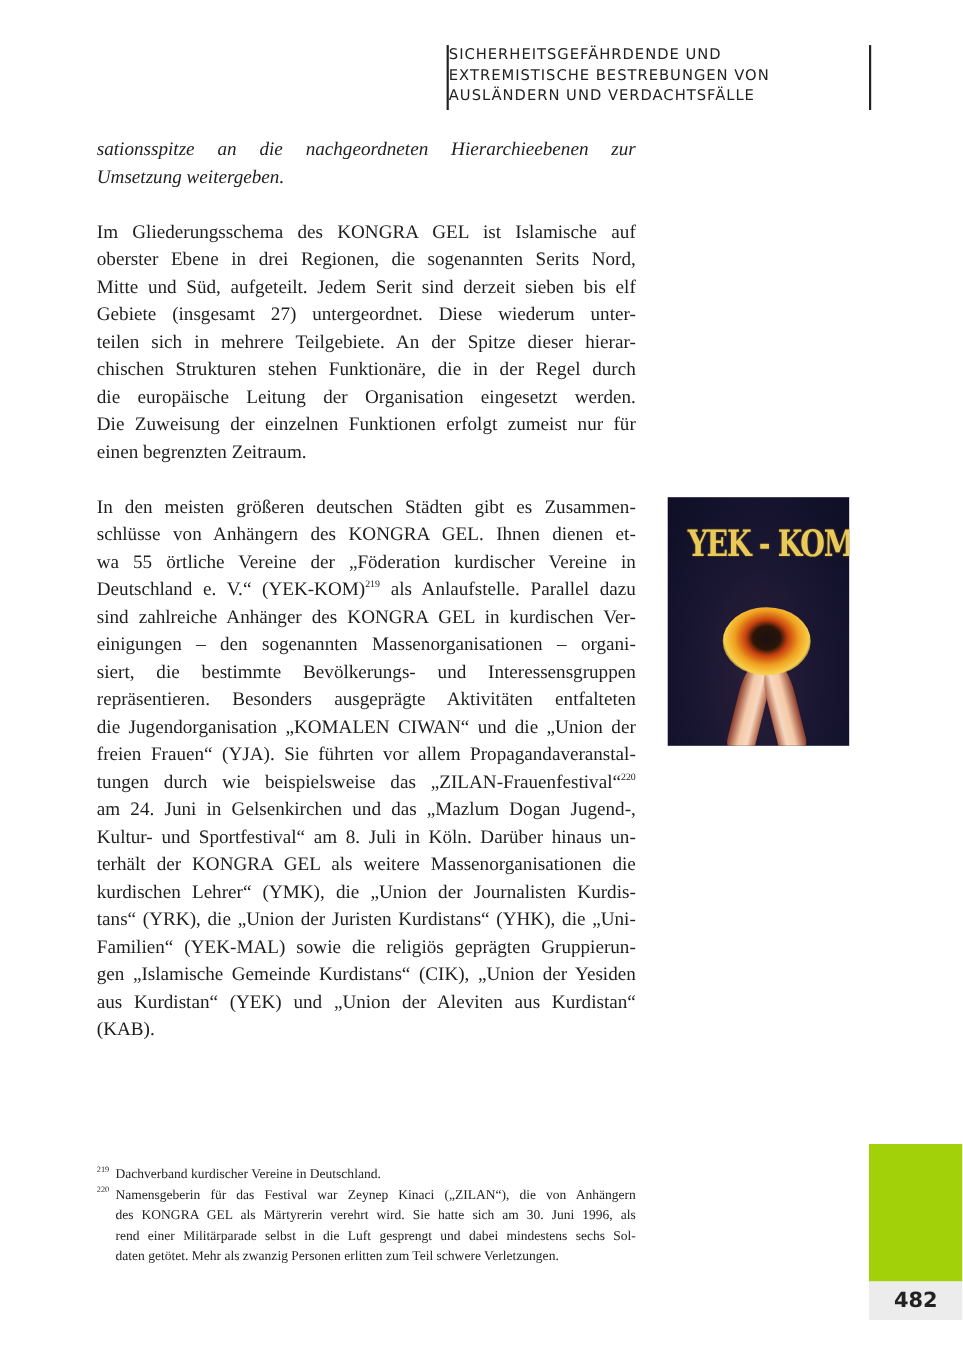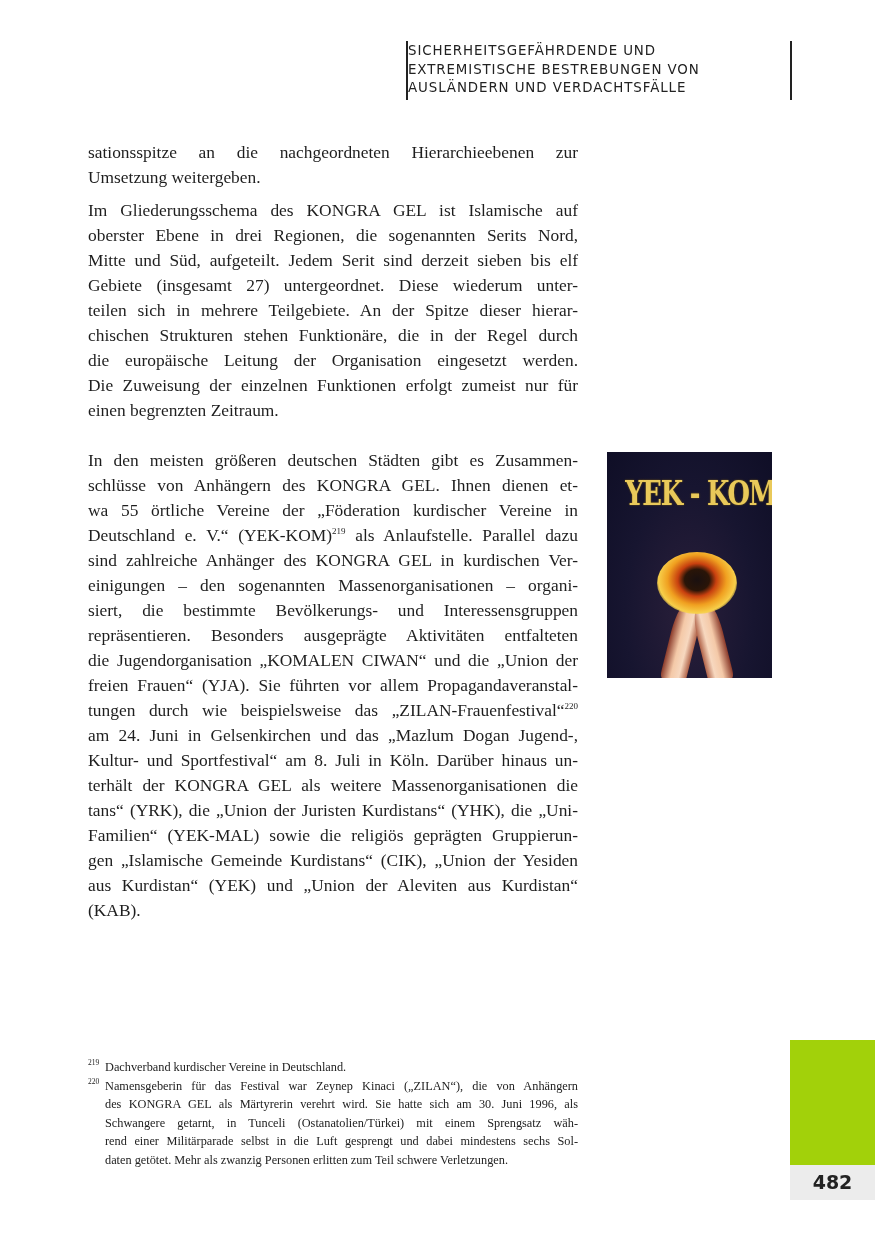--- a/index.html
+++ b/index.html
@@ -9,21 +9,21 @@
   .header-rule.left { left: 406px; }
   .header-rule.right { left: 790px; }
   .running-header { position: absolute; top: 42px; left: 408px; width: 380px; text-align: left; font-family: "DejaVu Sans", "Liberation Sans", sans-serif; font-size: 13.4px; letter-spacing: 0.9px; line-height: 18.5px; color: #222; }
   .running-header div { white-space: nowrap; }
 
   .body-text { position: absolute; left: 88px; width: 490px; font-family: "Liberation Serif", "DejaVu Serif", serif; font-size: 17.4px; line-height: 25px; color: #1e1e1e; }
   .line { display: block; text-align: justify; text-align-last: justify; white-space: nowrap; }
   .line.last { text-align-last: left; }
   sup { font-size: 9px; line-height: 0; vertical-align: 7px; }
 
-  .p1 { top: 140px; }
+  .p1 { top: 123px; font-style: italic; }
   .p2 { top: 198px; }
   .p3 { top: 448px; }
 
   .figure { position: absolute; left: 607px; top: 452px; width: 165px; height: 226px; background: radial-gradient(ellipse at 50% 70%, #2a1f3a 0%, #171530 55%, #0f0e26 100%); overflow: hidden; }
   .figure .fig-title { position: absolute; top: 22px; left: 0; width: 100%; text-align: center; font-family: "DejaVu Serif", serif; font-weight: bold; font-size: 33px; letter-spacing: -1.5px; color: #e9c95a; text-shadow: 0 0 2px #8a6a10; transform: scaleX(0.78); transform-origin: center; white-space: nowrap; }
   .figure .flower { position: absolute; left: 50px; top: 100px; width: 80px; height: 62px; border-radius: 50%; background: radial-gradient(ellipse at 50% 45%, #1a1010 0%, #2a1508 22%, #c8400f 34%, #f0a020 52%, #f7cf4a 68%, rgba(247,207,74,0) 78%); }
   .figure .hand-l { position: absolute; left: 62px; top: 150px; width: 26px; height: 80px; border-radius: 40% 40% 10% 10%; background: linear-gradient(90deg, #8a3a2a, #f4c9a8 40%, #f7d8bf 70%, #b06248); transform: rotate(14deg); }
   .figure .hand-r { position: absolute; left: 92px; top: 150px; width: 26px; height: 80px; border-radius: 40% 40% 10% 10%; background: linear-gradient(90deg, #b06248, #f7d8bf 30%, #f4c9a8 60%, #8a3a2a); transform: rotate(-14deg); }
 
   .footnotes { position: absolute; left: 88px; top: 1058px; width: 490px; font-family: "Liberation Serif", "DejaVu Serif", serif; font-size: 12.3px; line-height: 18.6px; color: #222; }
@@ -70,20 +70,21 @@
   <span class="line">sind zahlreiche Anhänger des KONGRA GEL in kurdischen Ver-</span>
   <span class="line">einigungen – den sogenannten Massenorganisationen – organi-</span>
   <span class="line">siert, die bestimmte Bevölkerungs- und Interessensgruppen</span>
   <span class="line">repräsentieren. Besonders ausgeprägte Aktivitäten entfalteten</span>
   <span class="line">die Jugendorganisation „KOMALEN CIWAN“ und die „Union der</span>
   <span class="line">freien Frauen“ (YJA). Sie führten vor allem Propagandaveranstal-</span>
   <span class="line"><span>tungen durch wie beispielsweise das „ZILAN-Frauenfestival“</span><sup>220</sup></span>
   <span class="line">am 24. Juni in Gelsenkirchen und das „Mazlum Dogan Jugend-,</span>
   <span class="line">Kultur- und Sportfestival“ am 8. Juli in Köln. Darüber hinaus un-</span>
   <span class="line">terhält der KONGRA GEL als weitere Massenorganisationen die</span>
+  <span class="line">kurdischen Lehrer“ (YMK), die „Union der Journalisten Kurdis-</span>
   <span class="line">tans“ (YRK), die „Union der Juristen Kurdistans“ (YHK), die „Uni-</span>
   <span class="line">Familien“ (YEK-MAL) sowie die religiös geprägten Gruppierun-</span>
   <span class="line">gen „Islamische Gemeinde Kurdistans“ (CIK), „Union der Yesiden</span>
   <span class="line">aus Kurdistan“ (YEK) und „Union der Aleviten aus Kurdistan“</span>
   <span class="line last">(KAB).</span>
 </div>
 
 <div class="figure">
   <div class="fig-title">YEK - KOM</div>
   <div class="hand-l"></div>
@@ -93,20 +94,19 @@
 
 <div class="footnotes">
   <div class="fn">
     <span class="fn-num">219</span>
     <span class="line last">Dachverband kurdischer Vereine in Deutschland.</span>
   </div>
   <div class="fn">
     <span class="fn-num">220</span>
     <span class="line">Namensgeberin für das Festival war Zeynep Kinaci („ZILAN“), die von Anhängern</span>
     <span class="line">des KONGRA GEL als Märtyrerin verehrt wird. Sie hatte sich am 30. Juni 1996, als</span>
-    <span class="line">Schwangere getarnt, in Tunceli (Ostanatolien/Türkei) mit einem Sprengsatz wäh-</span>
     <span class="line">rend einer Militärparade selbst in die Luft gesprengt und dabei mindestens sechs Sol-</span>
     <span class="line last">daten getötet. Mehr als zwanzig Personen erlitten zum Teil schwere Verletzungen.</span>
   </div>
 </div>
 
 <div class="page-tab"></div>
 <div class="page-number-box">482</div>
 
 </body></html>

